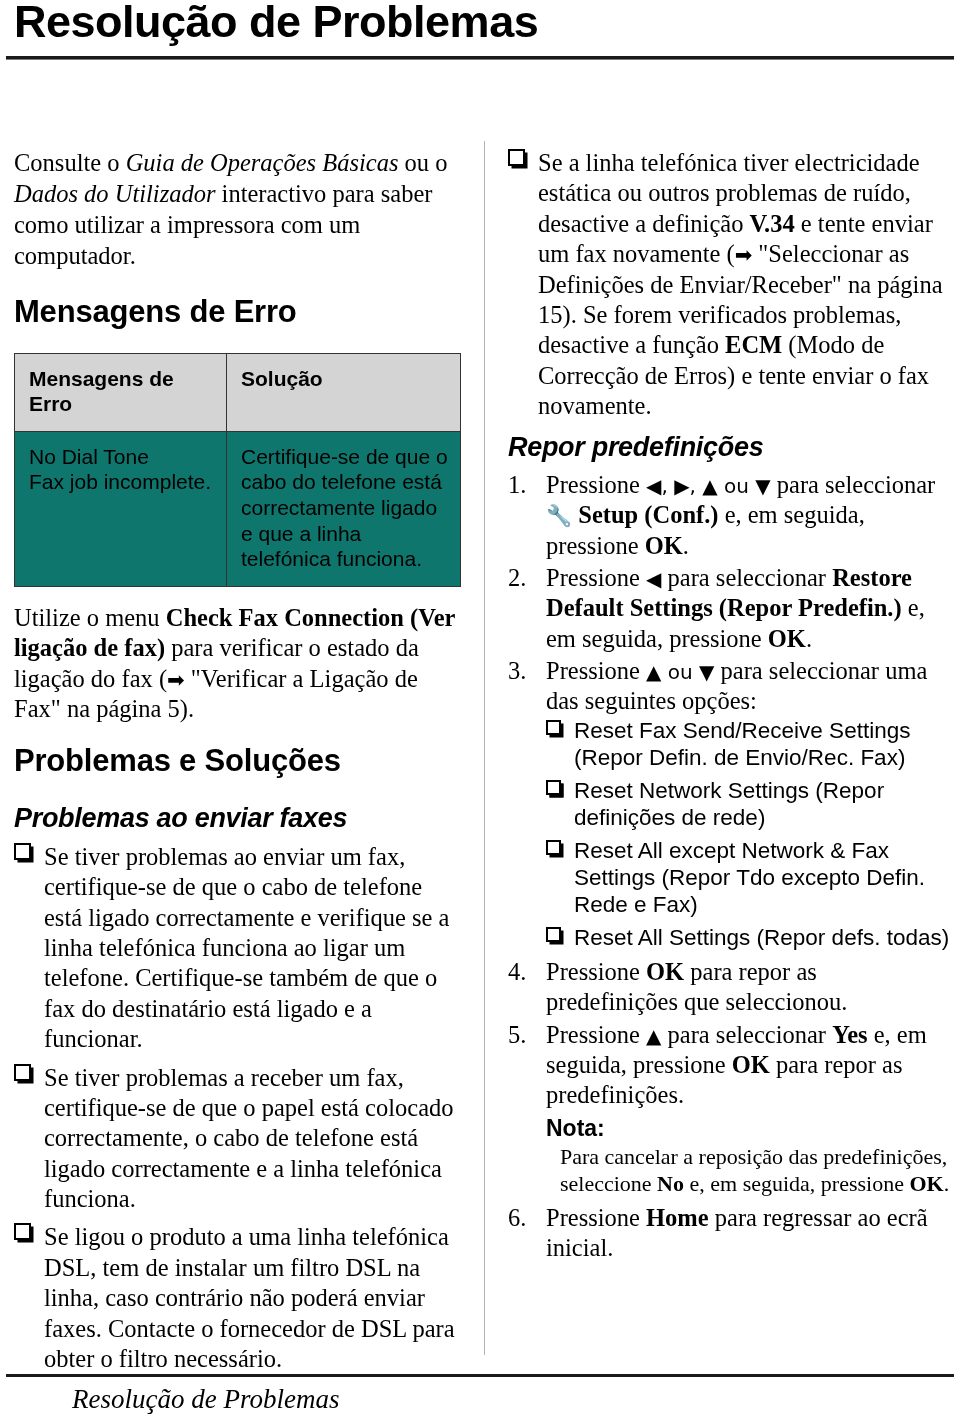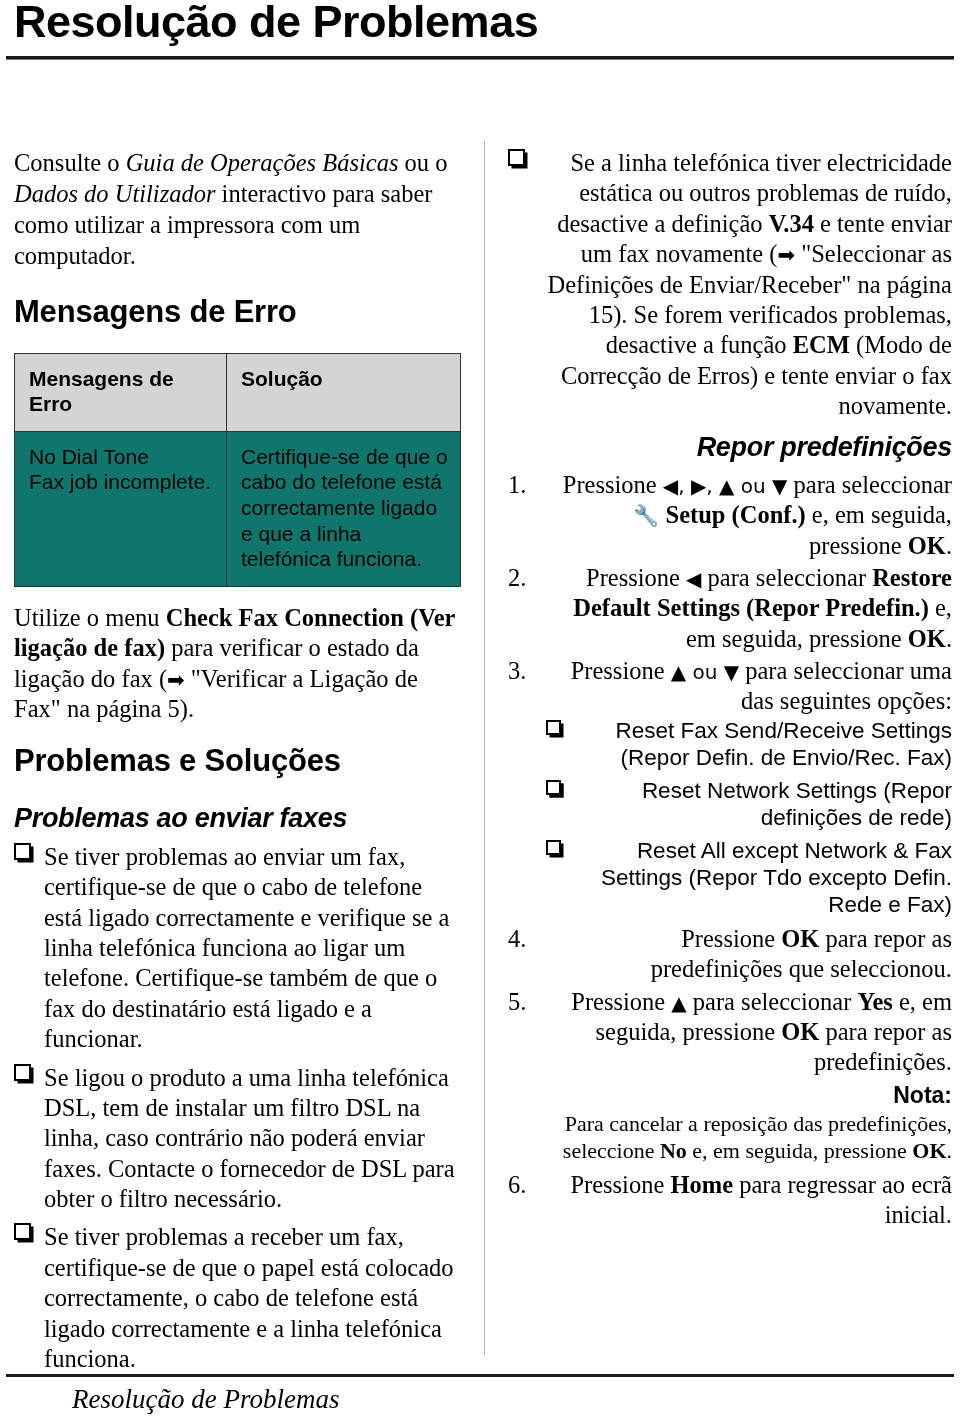--- a/index.html
+++ b/index.html
@@ -53,21 +53,20 @@
     position: absolute;
     left: 14px;
     top: 148px;
     width: 452px;
   }
   .col-right {
     position: absolute;
     left: 508px;
     top: 148px;
     width: 444px;
-    text-align: right;
   }
 
   
   .intro-para {
     font-family: "Liberation Serif", "DejaVu Serif", serif;
     font-size: 24.5px;
     line-height: 1.26;
     margin: 0 0 10px 0;
   }
   .intro-para i { font-style: italic; }
@@ -274,22 +273,22 @@
   </table>
 
   <p class="body-para"><span>Utilize o menu </span><b>Check Fax Connection (Ver ligação de fax)</b><span> para verificar o estado da ligação do fax (</span><span class="arrow-glyph">➡</span><span> "Verificar a Ligação de Fax" na página 5).</span></p>
 
   <h2 class="sec-head tight-top">Problemas e Soluções</h2>
 
   <h3 class="sub-head">Problemas ao enviar faxes</h3>
 
   <ul class="box-list">
     <li><span class="boxmark"></span><span class="li-text">Se tiver problemas ao enviar um fax, certifique-se de que o cabo de telefone está ligado correctamente e verifique se a linha telefónica funciona ao ligar um telefone. Certifique-se também de que o fax do destinatário está ligado e a funcionar.</span></li>
+    <li><span class="boxmark"></span><span class="li-text">Se tiver problemas a receber um fax, certifique-se de que o papel está colocado correctamente, o cabo de telefone está ligado correctamente e a linha telefónica funciona.</span></li>
     <li><span class="boxmark"></span><span class="li-text">Se ligou o produto a uma linha telefónica DSL, tem de instalar um filtro DSL na linha, caso contrário não poderá enviar faxes. Contacte o fornecedor de DSL para obter o filtro necessário.</span></li>
-    <li><span class="boxmark"></span><span class="li-text">Se tiver problemas a receber um fax, certifique-se de que o papel está colocado correctamente, o cabo de telefone está ligado correctamente e a linha telefónica funciona.</span></li>
   </ul>
 
 </div>
 
 <div class="col-right">
 
   <ul class="box-list">
     <li><span class="boxmark"></span><span class="li-text"><span>Se a linha telefónica tiver electricidade estática ou outros problemas de ruído, desactive a definição </span><b>V.34</b><span> e tente enviar um fax novamente (</span><span class="arrow-glyph">➡</span><span> "Seleccionar as Definições de Enviar/Receber" na página 15). Se forem verificados problemas, desactive a função </span><b>ECM</b><span> (Modo de Correcção de Erros) e tente enviar o fax novamente.</span></span></li>
   </ul>
 
@@ -301,20 +300,21 @@
 
     <li><span>Pressione </span><span class="tri">◀</span><span> para seleccionar </span><b>Restore Default Settings (Repor Predefin.)</b><span> e, em seguida, pressione </span><b>OK</b><span>.</span></li>
 
     <li><span>Pressione </span><span class="tri">▲ ou ▼</span><span> para seleccionar uma das seguintes opções:</span>
       <div class="sublist-wrap">
         <ul class="box-list sans">
           <li><span class="boxmark"></span><span>Reset Fax Send/Receive Settings (Repor Defin. de Envio/Rec. Fax)</span></li>
           <li><span class="boxmark"></span></li>
           <li><span class="boxmark"></span><span>Reset Network Settings (Repor definições de rede)</span></li>
           <li><span class="boxmark"></span><span>Reset All except Network &amp; Fax Settings (Repor Tdo excepto Defin. Rede e Fax)</span></li>
+          <li><span class="boxmark"></span><span>Reset All Settings (Repor defs. todas)</span></li>
         </ul>
       </div>
     </li>
 
     <li><span>Pressione </span><b>OK</b><span> para repor as predefinições que seleccionou.</span></li>
 
     <li><span>Pressione </span><span class="tri">▲</span><span> para seleccionar </span><b>Yes</b><span> e, em seguida, pressione </span><b>OK</b><span> para repor as predefinições.</span>
       <div class="note-head">Nota:</div>
       <div class="note-body"><span>Para cancelar a reposição das predefinições, seleccione </span><b>No</b><span> e, em seguida, pressione </span><b>OK</b><span>.</span></div>
     </li>

